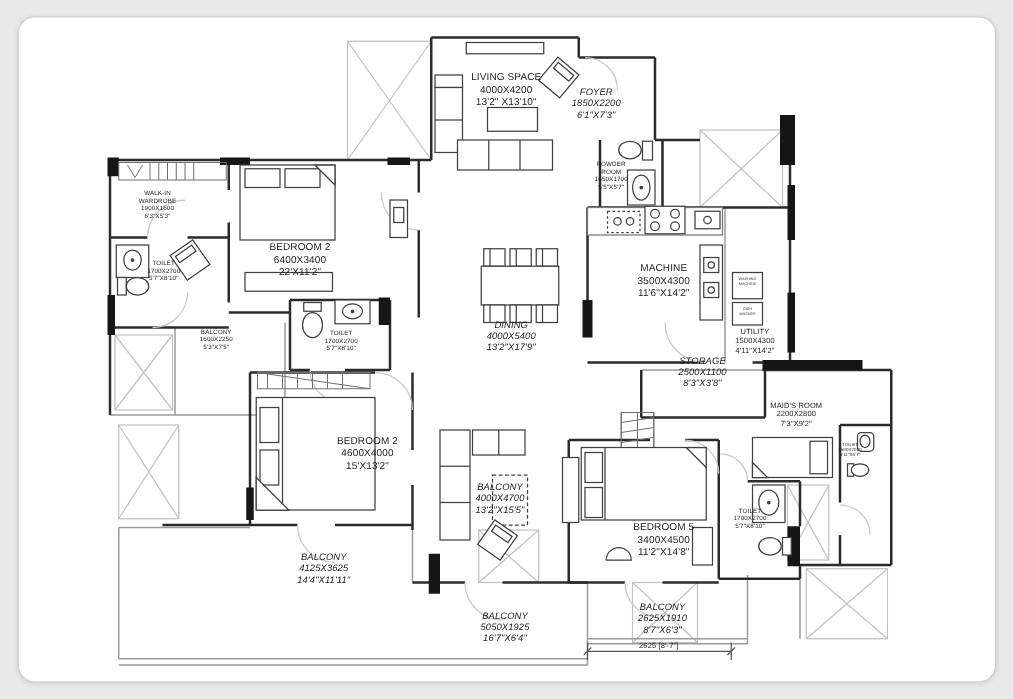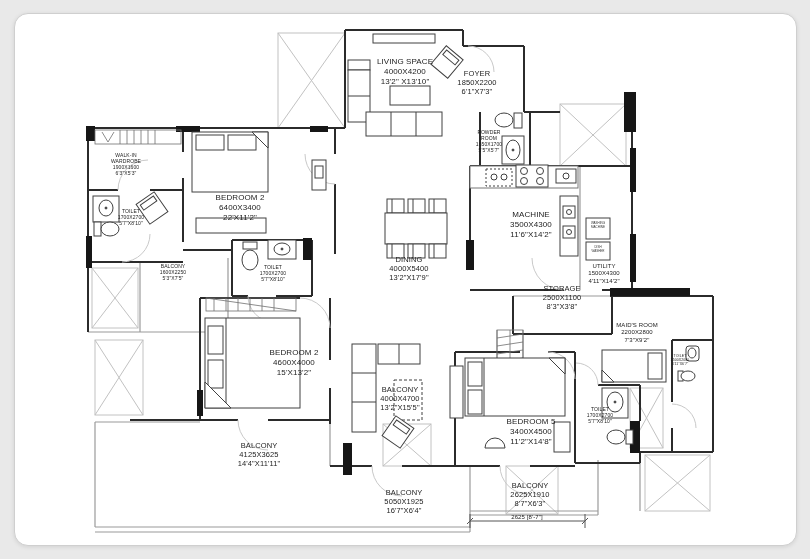--- a/index.html
+++ b/index.html
@@ -6,21 +6,21 @@
   body{width:810px;height:559px;overflow:hidden;background:#e9e9e9;font-family:"Liberation Sans",sans-serif;}
   .stage{position:relative;width:810px;height:559px;background:#e9e9e9;}
   .card{position:absolute;left:14px;top:13px;width:781px;height:531px;background:#ffffff;
         border:1px solid #cfcfcf;border-radius:14px;box-shadow:0 1px 4px rgba(0,0,0,0.10);}
   svg.plan{position:absolute;left:0;top:0;width:810px;height:559px;}
   .labels{position:absolute;left:0;top:0;width:804px;height:559px;pointer-events:none;}
   .rl{position:absolute;transform:translateX(-50%);text-align:center;color:#1c1c1c;
       line-height:1.22;white-space:nowrap;letter-spacing:0.1px;}
   .rl .l{display:block;}
   .fs8{font-size:8px;}
-  .fs7{font-size:7.5px;}
+  .fs7{font-size:7.5px;font-style:italic;}
   .fs6{font-size:6px;}
   .fs5{font-size:5px;}
   .fs3{font-size:3.5px;line-height:1.15;}
   .ap{position:absolute;transform:translateX(-50%);text-align:center;color:#333;font-size:3px;line-height:1.2;}
   .ap .l{display:block;}
 </style>
 </head>
 <body>
 
 <div class="stage">

